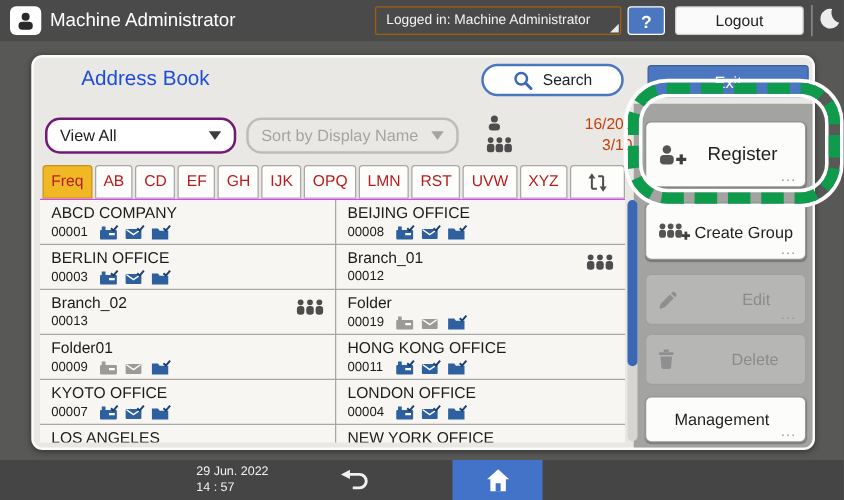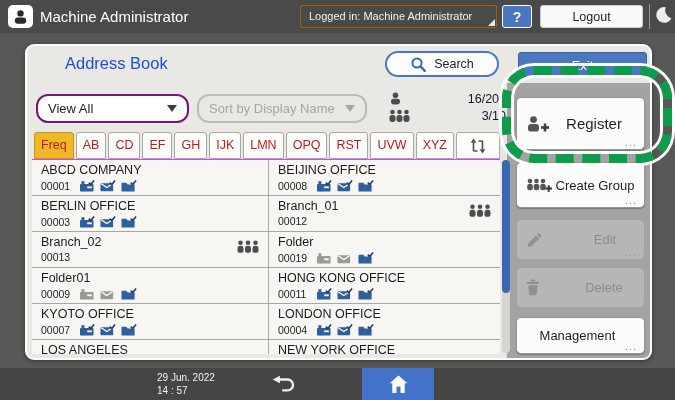--- a/index.html
+++ b/index.html
@@ -43,21 +43,21 @@
             border:2px solid #701a75; border-radius:12px; font-size:13px; color:#1e1e1e;
             display:flex; align-items:center; justify-content:space-between; padding:0 10px; }
   .view-select { left:9px; width:153px; }
   .sort-select { left:170px; width:170px; background:#e9e8e5; border-color:#bdbcb9; color:#a5a4a1; }
   .tri { width:0; height:0; border-left:5px solid transparent; border-right:5px solid transparent;
          border-top:7px solid #3d3d3d; }
   .sort-select .tri { border-top-color:#a5a4a1; }
 
   .counts { position:absolute; left:362px; top:45px; width:117px; }
   .count-row { display:flex; align-items:center; height:15px; margin-bottom:2px; }
-  .count-val { flex:1; text-align:right; font-size:12.5px; color:#0f172a; }
+  .count-val { flex:1; text-align:right; font-size:12.5px; color:#c2410c; }
 
   .tabs { position:absolute; left:7px; top:85px; width:478px; height:28px; display:flex; align-items:flex-end; }
   .tab { flex:0 0 auto; background:#fdfdfc; border:1px solid #a9a8a5; border-radius:3px 3px 0 0;
          height:27px; line-height:25px; box-sizing:border-box; padding:0 6px; margin-right:2px;
          font-size:12.5px; color:#b91c1c; }
   .tab.active { background:#f0b824; border-color:#c39417; }
   .tab-swap { display:flex; align-items:center; justify-content:center; width:44px; padding:0; }
 
   .list { position:absolute; left:5px; top:113px; width:468px; height:194px; overflow:hidden;
           display:grid; grid-template-columns:236px 232px; grid-auto-rows:36px;
@@ -172,22 +172,22 @@
       </div>
     </div>
 
     <div class="tabs" id="tabs">
       <div class="tab active">Freq</div>
         <div class="tab">AB</div>
         <div class="tab">CD</div>
         <div class="tab">EF</div>
         <div class="tab">GH</div>
         <div class="tab">IJK</div>
+        <div class="tab">OPQ</div>
         <div class="tab">LMN</div>
-        <div class="tab">OPQ</div>
         <div class="tab">RST</div>
         <div class="tab">UVW</div>
         <div class="tab">XYZ</div>
         <div class="tab tab-swap" id="swap-tab">
         <svg width="20" height="16" viewBox="0 0 20 16">
           <path d="M5.5 13 V4.5 M5.5 13 H9.5 M10.5 3 H14.5 M14.5 3 V11.5" fill="none" stroke="#4d4d4d" stroke-width="1.6"></path>
           <polygon points="5.5,0.6 2.7,4.8 8.3,4.8" fill="#4d4d4d"></polygon>
           <polygon points="14.5,15.4 11.7,11.2 17.3,11.2" fill="#4d4d4d"></polygon>
         </svg>
       </div>

